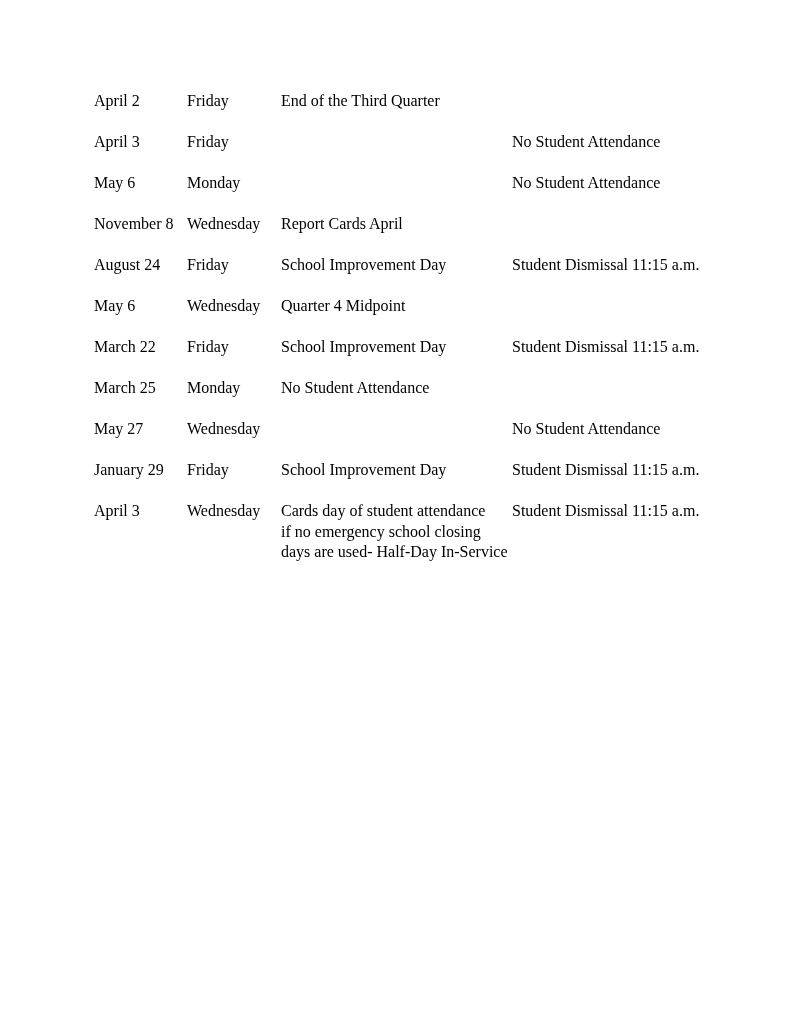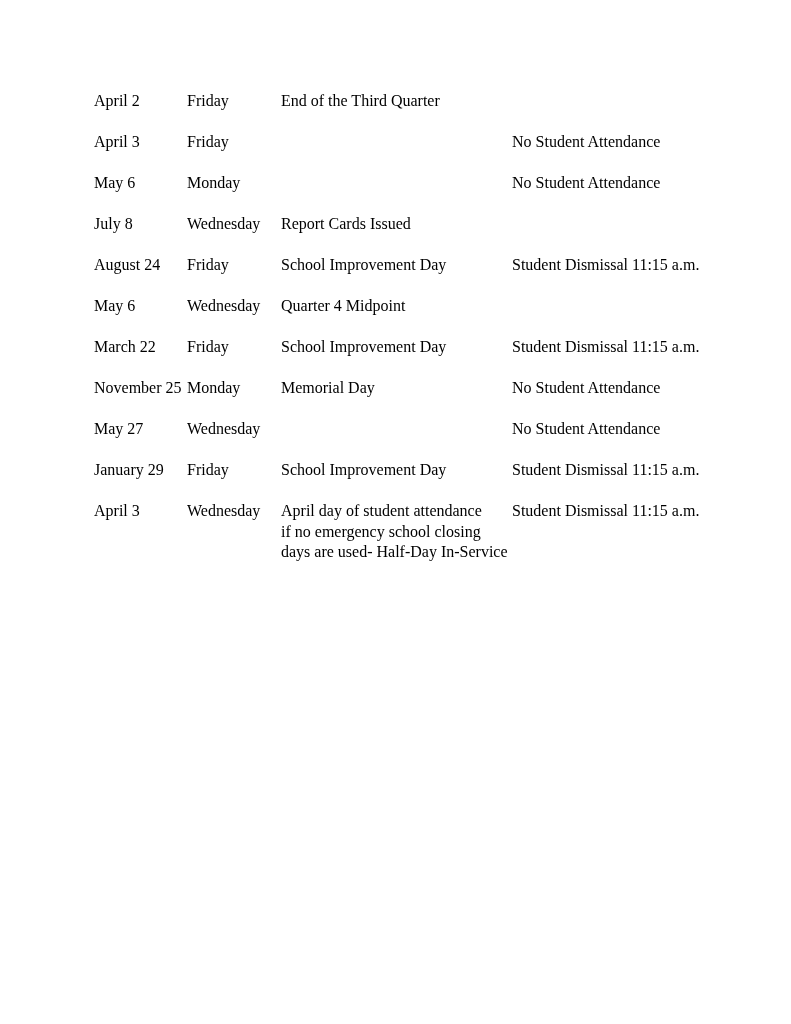--- a/index.html
+++ b/index.html
@@ -63,23 +63,23 @@
   </div>
 
   <div class="row">
     <span class="cell">May 6</span>
     <span class="cell">Monday</span>
     <span class="cell"></span>
     <span class="cell">No Student Attendance</span>
   </div>
 
   <div class="row">
-    <span class="cell">July 8</span>
+    <span class="cell">November 8</span>
     <span class="cell">Wednesday</span>
-    <span class="cell">Report Cards Issued</span>
+    <span class="cell">Report Cards April</span>
     <span class="cell"></span>
   </div>
 
   <div class="row">
     <span class="cell">August 24</span>
     <span class="cell">Friday</span>
     <span class="cell">School Improvement Day</span>
     <span class="cell">Student Dismissal 11:15 a.m.</span>
   </div>
 
@@ -91,42 +91,41 @@
   </div>
 
   <div class="row">
     <span class="cell">March 22</span>
     <span class="cell">Friday</span>
     <span class="cell">School Improvement Day</span>
     <span class="cell">Student Dismissal 11:15 a.m.</span>
   </div>
 
   <div class="row">
-    <span class="cell">November 25</span>
+    <span class="cell">March 25</span>
     <span class="cell">Monday</span>
-    <span class="cell">Memorial Day</span>
     <span class="cell">No Student Attendance</span>
   </div>
 
   <div class="row">
     <span class="cell">May 27</span>
     <span class="cell">Wednesday</span>
     <span class="cell"></span>
     <span class="cell">No Student Attendance</span>
   </div>
 
   <div class="row">
     <span class="cell">January 29</span>
     <span class="cell">Friday</span>
     <span class="cell">School Improvement Day</span>
     <span class="cell">Student Dismissal 11:15 a.m.</span>
   </div>
 
   <div class="row">
     <span class="cell">April 3</span>
     <span class="cell">Wednesday</span>
-    <span class="cell">April day of student attendance
+    <span class="cell">Cards day of student attendance
 if no emergency school closing
 days are used- Half-Day In-Service</span>
     <span class="cell">Student Dismissal 11:15 a.m.</span>
   </div>
 </div>
 </div>
 
 </body></html>

